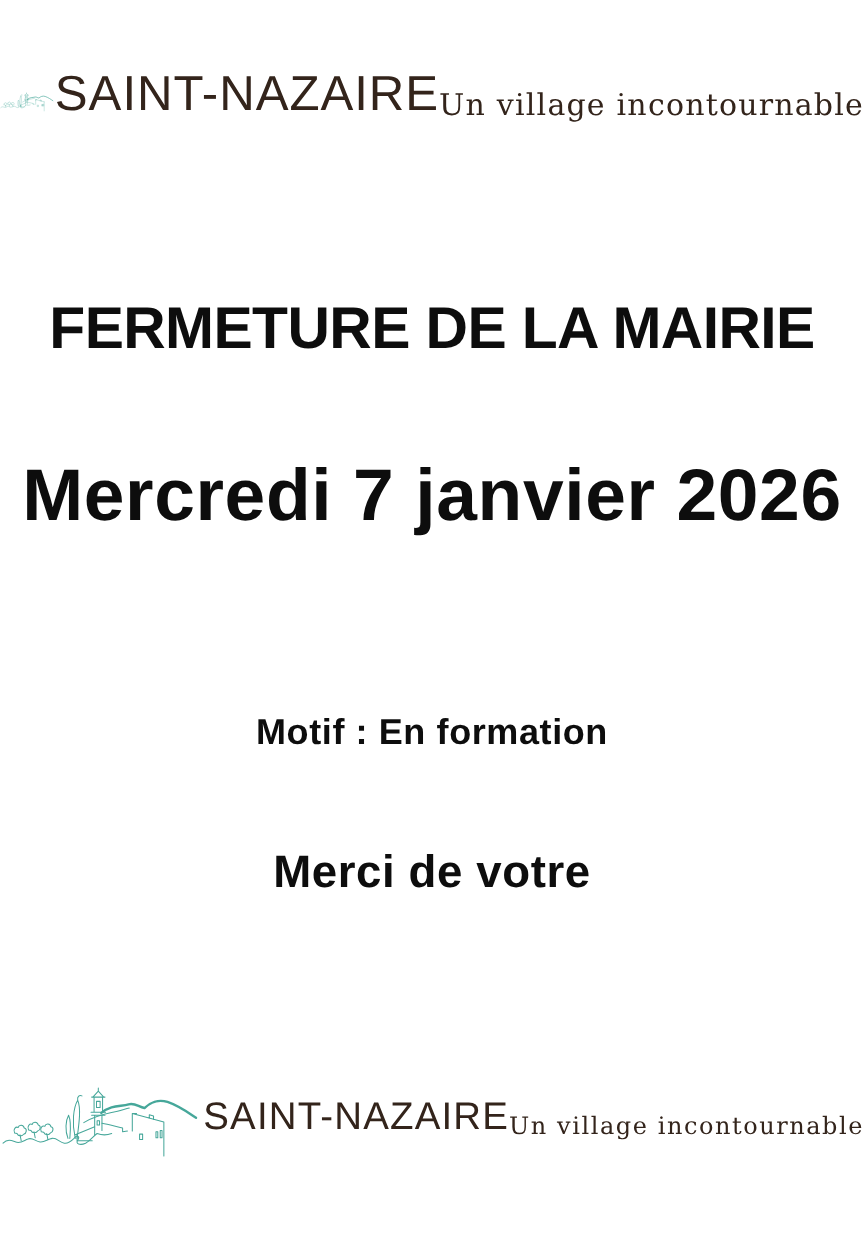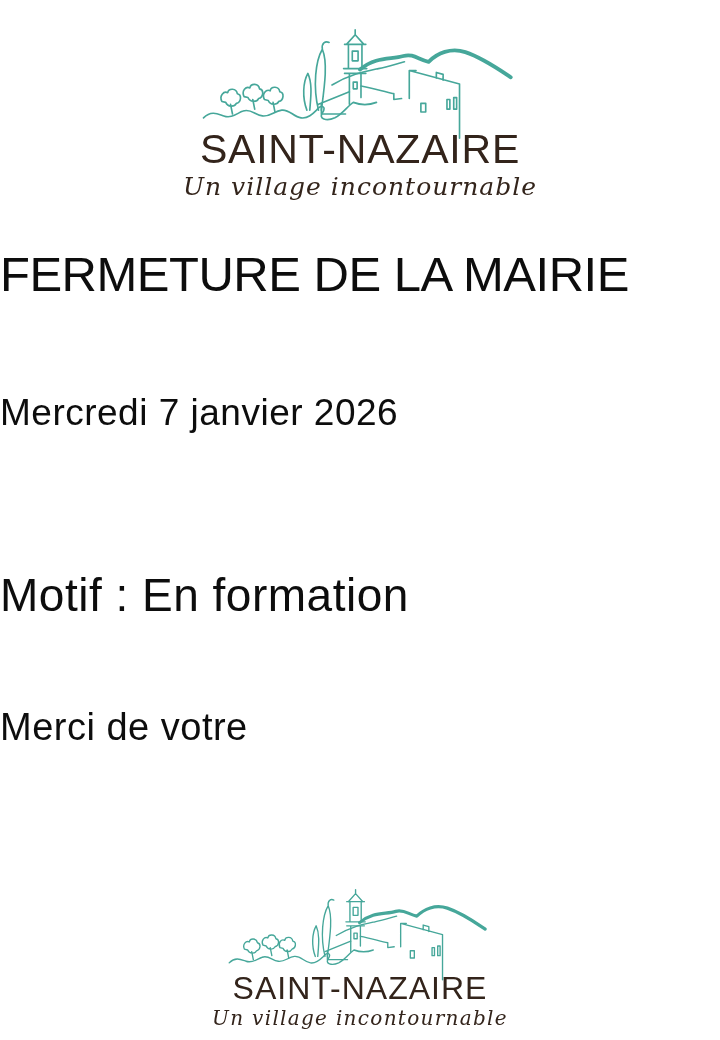--- a/index.html
+++ b/index.html
@@ -13,56 +13,55 @@
   body{
     background:var(--paper);
     font-family:"Liberation Sans","DejaVu Sans",sans-serif;
     position:relative;
   }
   .page{position:absolute;inset:0;background:var(--paper);}
 
   
   .logo{
     position:absolute;left:0;width:100%;
-    display:flex;flex-direction:column;align-items:center;
+    display:flex;flex-direction:row;align-items:center;
   }
   .logo-top{top:28px;}
   .logo-bottom{top:888px;}
   .emblem{display:block;}
   .logo-top .emblem{width:335px;height:114px;}
   .logo-bottom .emblem{width:278px;height:95px;}
   .logo-name{
     color:var(--brown);
     font-weight:400;
     white-space:nowrap;
     line-height:1;
   }
   .logo-top .logo-name{font-size:41px;letter-spacing:0.8px;margin-top:-13px;}
   .logo-bottom .logo-name{font-size:32px;letter-spacing:1px;margin-top:-11px;}
   .logo-tagline{
     color:var(--brown);
     font-family:"DejaVu Serif","Liberation Serif",serif;
-    font-style:italic;
     white-space:nowrap;
     line-height:1;
   }
   .logo-top .logo-tagline{font-size:25px;letter-spacing:1px;margin-top:4px;}
   .logo-bottom .logo-tagline{font-size:20px;letter-spacing:1.3px;margin-top:4px;}
 
   
   .notice-line{
     position:absolute;left:0;width:100%;
-    text-align:left;
+    text-align:center;
     color:var(--ink);
-    font-weight:400;
+    font-weight:700;
     letter-spacing:0.5px;
   }
   .notice-title{font-size:49px;top:250px;line-height:1;letter-spacing:-0.5px;}
-  .notice-date{font-size:37px;top:380px;line-height:65px;}
-  .notice-motif{font-size:46px;top:572px;line-height:1;}
+  .notice-date{font-size:61px;top:380px;line-height:65px;}
+  .notice-motif{font-size:30px;top:596px;line-height:1;}
   .notice-thanks{font-size:38px;top:695px;line-height:65px;}
 
   svg .thin{fill:none;stroke:var(--teal);stroke-width:1.7;stroke-linecap:round;stroke-linejoin:round;}
   svg .thick{fill:none;stroke:var(--teal);stroke-width:4;stroke-linecap:round;stroke-linejoin:round;}
 </style>
 </head>
 <body>
 
 <svg width="0" height="0" style="position:absolute" aria-hidden="true">
   <symbol id="village-emblem" viewBox="0 0 335 118">

